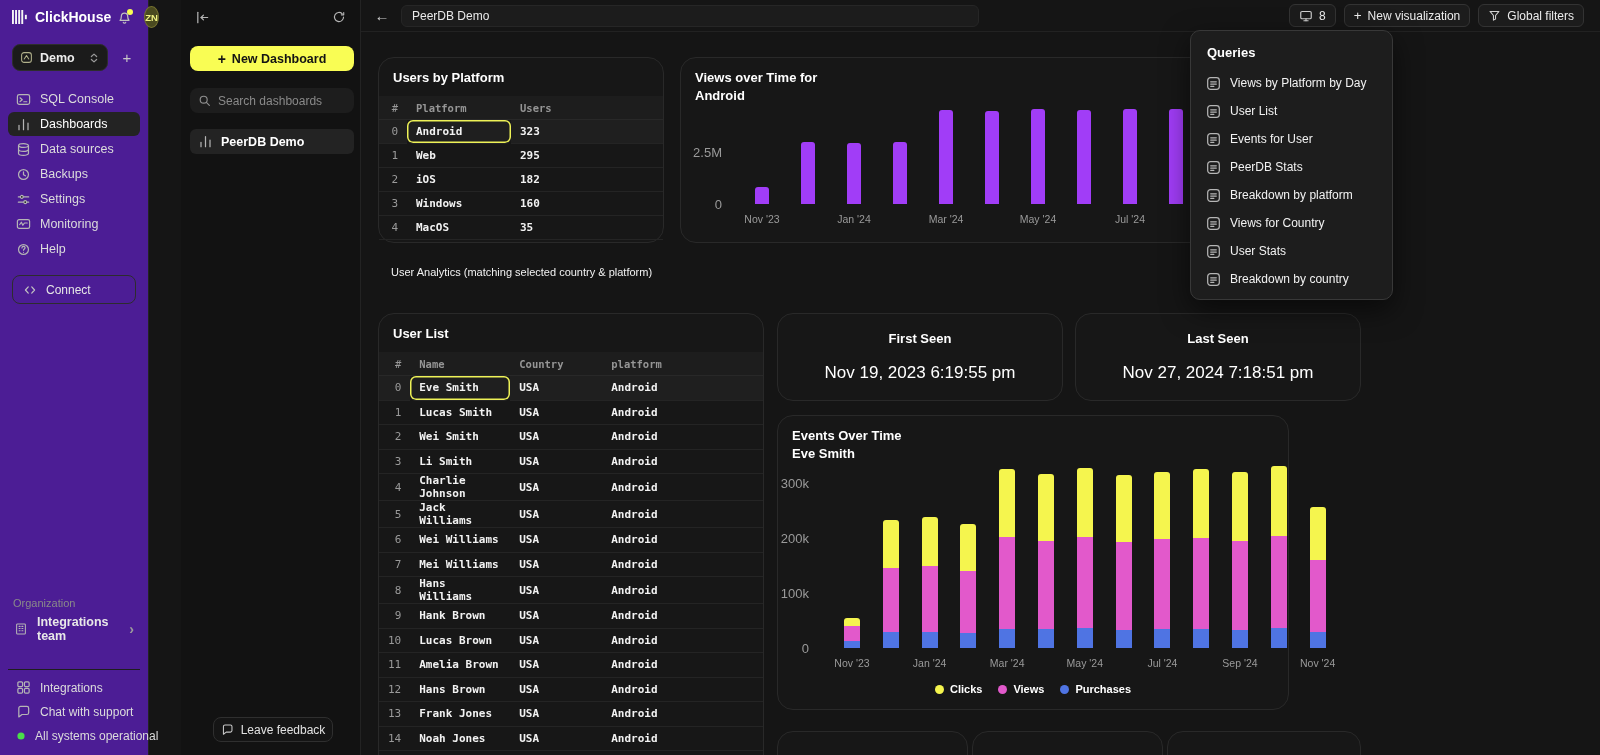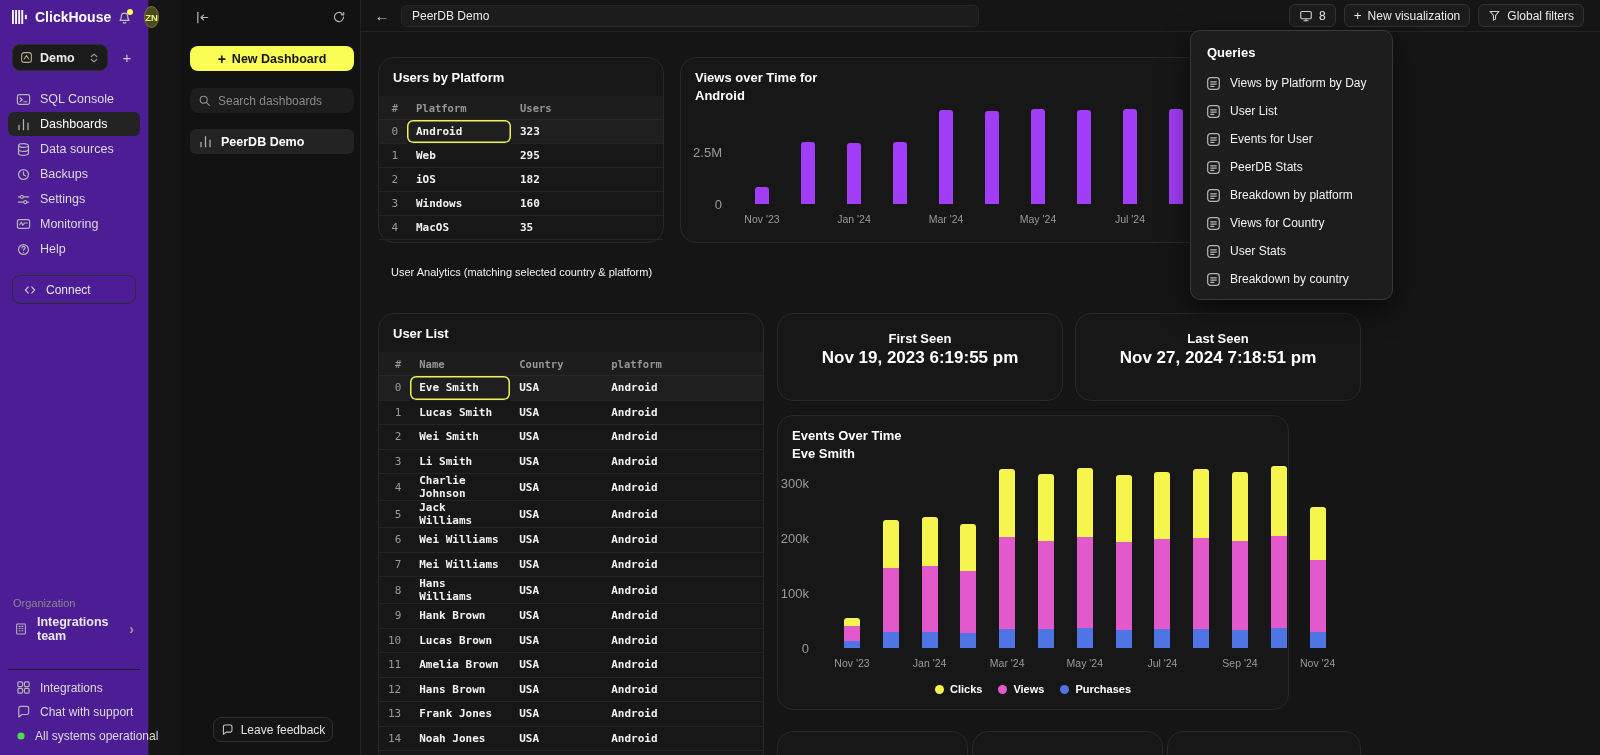--- a/index.html
+++ b/index.html
@@ -74,21 +74,21 @@
 .dtable th.idx{text-align:right}
 tr.selrow td{background:#1f1f1f}
 td.selcell{box-shadow:inset 0 0 0 1.5px #eef257;border-radius:6px}
 .upf-table th:nth-child(2){width:104px}
 .ul-table th:nth-child(2){width:100px}
 .ul-table th:nth-child(3){width:92px}
 .userlist-panel .dtable td{height:24.5px}
 
 
 .stat-title{margin-top:17px;text-align:center;font-size:13px;font-weight:600;color:#fff}
-.stat-value{margin-top:2px;text-align:center;font-size:17px;font-weight:700;color:#fff}
+.stat-value{margin-top:17px;text-align:center;font-size:17px;font-weight:400;color:#fff}
 
 
 .plot{position:absolute}
 .cbar{position:absolute;bottom:0}
 .ytick{position:absolute;right:100%;margin-right:25px;transform:translateY(-50%);font-size:13px;color:#9a9a9a;white-space:nowrap}
 .xtick{position:absolute;top:100%;margin-top:9px;transform:translateX(-50%);font-size:10.5px;color:#9a9a9a;white-space:nowrap}
 .legend{position:absolute;left:0;right:0;bottom:14px;display:flex;justify-content:center;gap:16px;align-items:center}
 .leg-item{display:inline-flex;align-items:center;gap:6px;font-size:11px;font-weight:700;color:#fff;cursor:pointer}
 .leg-dot{width:9px;height:9px;border-radius:50%;display:inline-block}
 

